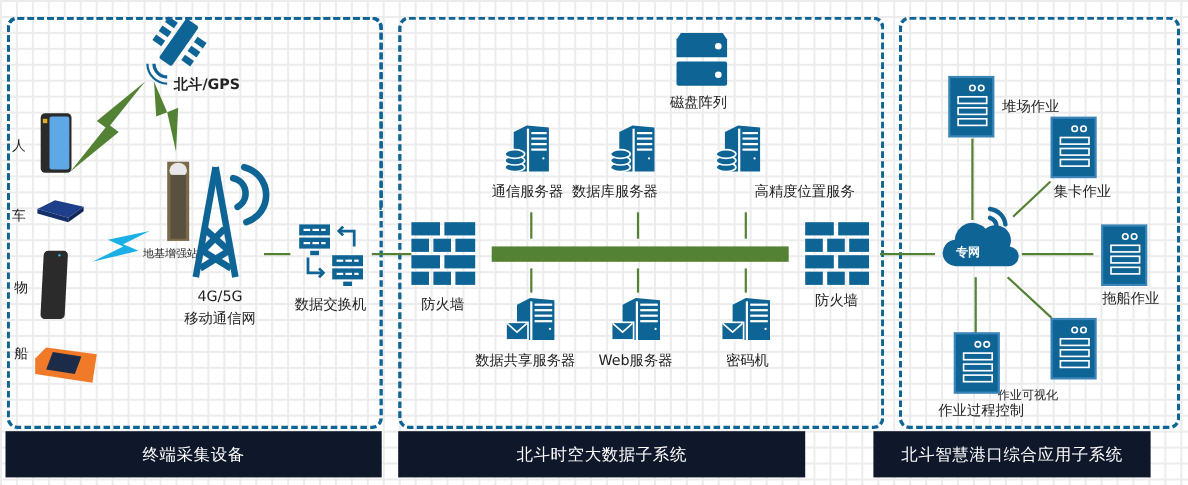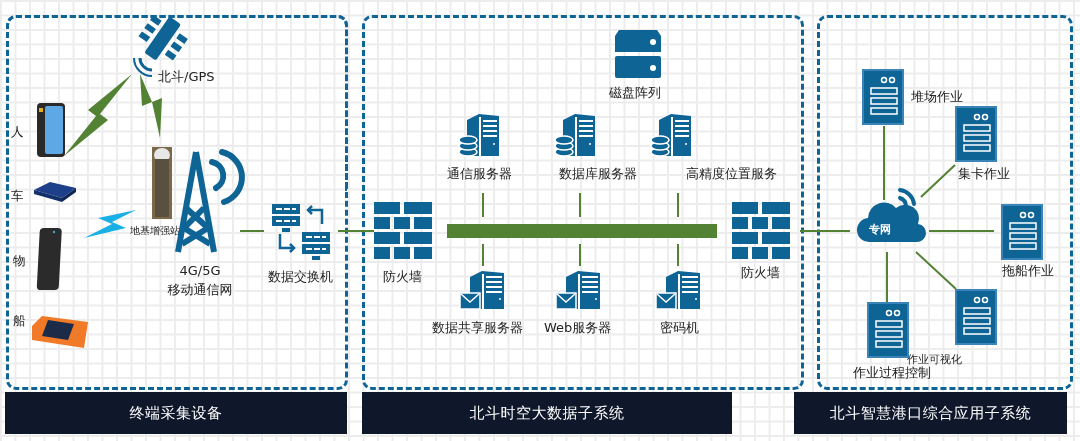--- a/index.html
+++ b/index.html
@@ -38,36 +38,36 @@
 </head>
 <body>
 
 <div class="panel" style="left:6px;top:15px;width:342px;height:176px;border-bottom:none;border-radius:10px 10px 0 0;"></div>
 <div class="panel" style="left:6px;top:15px;width:342px;height:375px;"></div>
 <div class="panel" style="left:362px;top:15px;width:442px;height:375px;"></div>
 <div class="panel" style="left:817px;top:15px;width:256px;height:375px;"></div>
 
 <div class="footer" style="left:5px;top:392px;width:342px;height:42px;">终端采集设备</div>
 <div class="footer" style="left:362px;top:392px;width:370px;height:42px;">北斗时空大数据子系统</div>
-<div class="footer" style="left:794px;top:392px;width:273px;height:42px;">北斗智慧港口综合应用子系统</div>
+<div class="footer" style="left:794px;top:392px;width:252px;height:42px;">北斗智慧港口综合应用子系统</div>
 
 <svg class="abs" style="left:130px;top:14px" width="60" height="60" viewBox="0 0 60 60">
   <g fill="#0f6496" transform="rotate(35 30 30)">
     <rect x="22" y="2" width="14" height="44" rx="2"></rect>
     <rect x="8" y="10" width="10" height="6"></rect>
     <rect x="40" y="10" width="10" height="6"></rect>
     <rect x="8" y="20" width="10" height="6"></rect>
     <rect x="40" y="20" width="10" height="6"></rect>
     <rect x="8" y="30" width="10" height="6"></rect>
     <rect x="40" y="30" width="10" height="6"></rect>
   </g>
   <path d="M10 44 A12 12 0 0 0 22 56" stroke="#0f6496" stroke-width="3" fill="none"></path>
   <path d="M4 44 A18 18 0 0 0 22 62" stroke="#0f6496" stroke-width="2" fill="none"></path>
 </svg>
-<div class="lbl" style="left:158px;top:68px;font-size:13px;">北斗/GPS</div>
+<div class="lbl" style="left:158px;top:68px;font-size:13px;font-weight:bold;">北斗/GPS</div>
 
 <svg class="abs" style="left:60px;top:72px" width="80" height="90" viewBox="0 0 80 90">
   <path d="M72 2 L28 38 L36 44 L4 84 L48 48 L40 42 Z" fill="#548235"></path>
 </svg>
 <svg class="abs" style="left:134px;top:72px" width="32" height="70" viewBox="0 0 32 70">
   <path d="M6 2 L8 34 L18 30 L26 66 L28 26 L18 30 Z" fill="#548235"></path>
 </svg>
 <svg class="abs" style="left:82px;top:208px" width="56" height="32" viewBox="0 0 56 32">
   <path d="M54 2 L16 10 L30 16 L2 30 L44 20 L30 14 Z" fill="#1ab0e6"></path>
 </svg>
@@ -191,21 +191,21 @@
       <rect x="24" y="21" width="14" height="2"></rect>
       <circle cx="35" cy="30" r="1"></circle>
     </g>
   <rect x="20" y="3" width="2" height="40" fill="#fff"></rect>
   <g fill="#0f6496" stroke="#fff" stroke-width="1.5">
       <ellipse cx="9" cy="38" rx="9" ry="4"></ellipse>
       <ellipse cx="9" cy="32" rx="9" ry="4"></ellipse>
       <ellipse cx="9" cy="26" rx="9" ry="4"></ellipse>
     </g>
 </svg>
-<div class="lbl" style="left:559px;top:165px;font-size:13px;">数据库服务器</div>
+<div class="lbl" style="left:520px;top:165px;font-size:13px;">数据库服务器</div>
 
 <svg class="abs" style="left:651px;top:114px" width="42" height="44" viewBox="0 0 42 44">
   <path d="M8 6 L20 0 L40 2 L40 42 L8 42 Z" fill="#0f6496"></path>
   <g fill="#fff">
       <rect x="24" y="6" width="14" height="2"></rect>
       <rect x="24" y="11" width="14" height="2"></rect>
       <rect x="24" y="16" width="14" height="2"></rect>
       <rect x="24" y="21" width="14" height="2"></rect>
       <circle cx="35" cy="30" r="1"></circle>
     </g>

